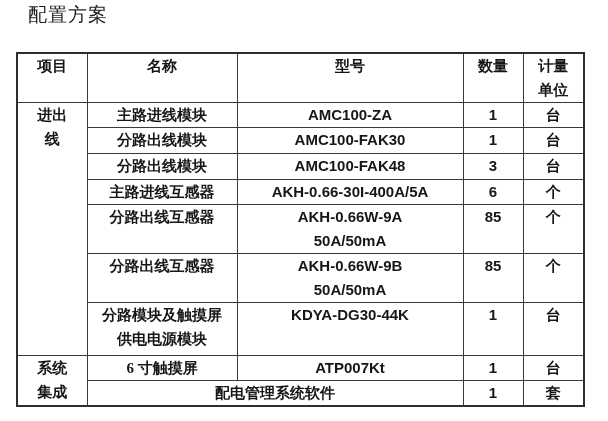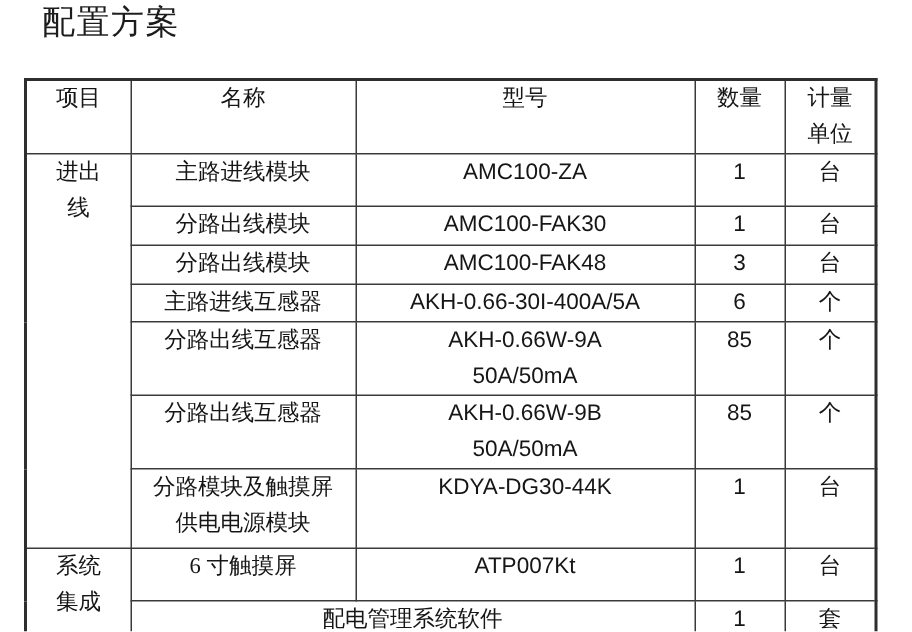--- a/index.html
+++ b/index.html
@@ -13,51 +13,51 @@
     height: 421px;
     background: #ffffff;
     font-family: "Liberation Serif", "DejaVu Serif", serif;
     color: #161616;
     overflow: hidden;
   }
   .doc-title {
     position: absolute;
     left: 28px;
     top: 4px;
-    font-size: 22px;
+    font-size: 19px;
     line-height: 22px;
     letter-spacing: 1px;
     color: #1c1c1c;
   }
   table.spec {
     position: absolute;
     left: 16px;
     top: 52px;
     width: 567px;
     border-collapse: collapse;
     table-layout: fixed;
     border: 2px solid #2e2e2e;
   }
   table.spec th,
   table.spec td {
     border: 1px solid #3a3a3a;
     padding: 0;
     margin: 16px;
     text-align: center;
     vertical-align: top;
-    font-weight: normal;
+    font-weight: bold;
     font-size: 15px;
     line-height: 24px;
     color: #161616;
     white-space: pre-line;
     overflow: hidden;
   }
   
   tr.r-head { height: 48px; }
-  tr.r-27 { height: 35px; }
+  tr.r-27 { height: 25px; }
   tr.r-26 { height: 26px; padding-left: 22px; }
   tr.r-25 { height: 25px; }
   tr.r-48 { height: 48px; }
   tr.r-53 { height: 53px; padding-left: 12px; }
   tr.r-23 { height: 23px; }
 
   td.latin {
     font-family: "Liberation Sans", "DejaVu Sans", sans-serif;
     font-size: 15px;
   }

